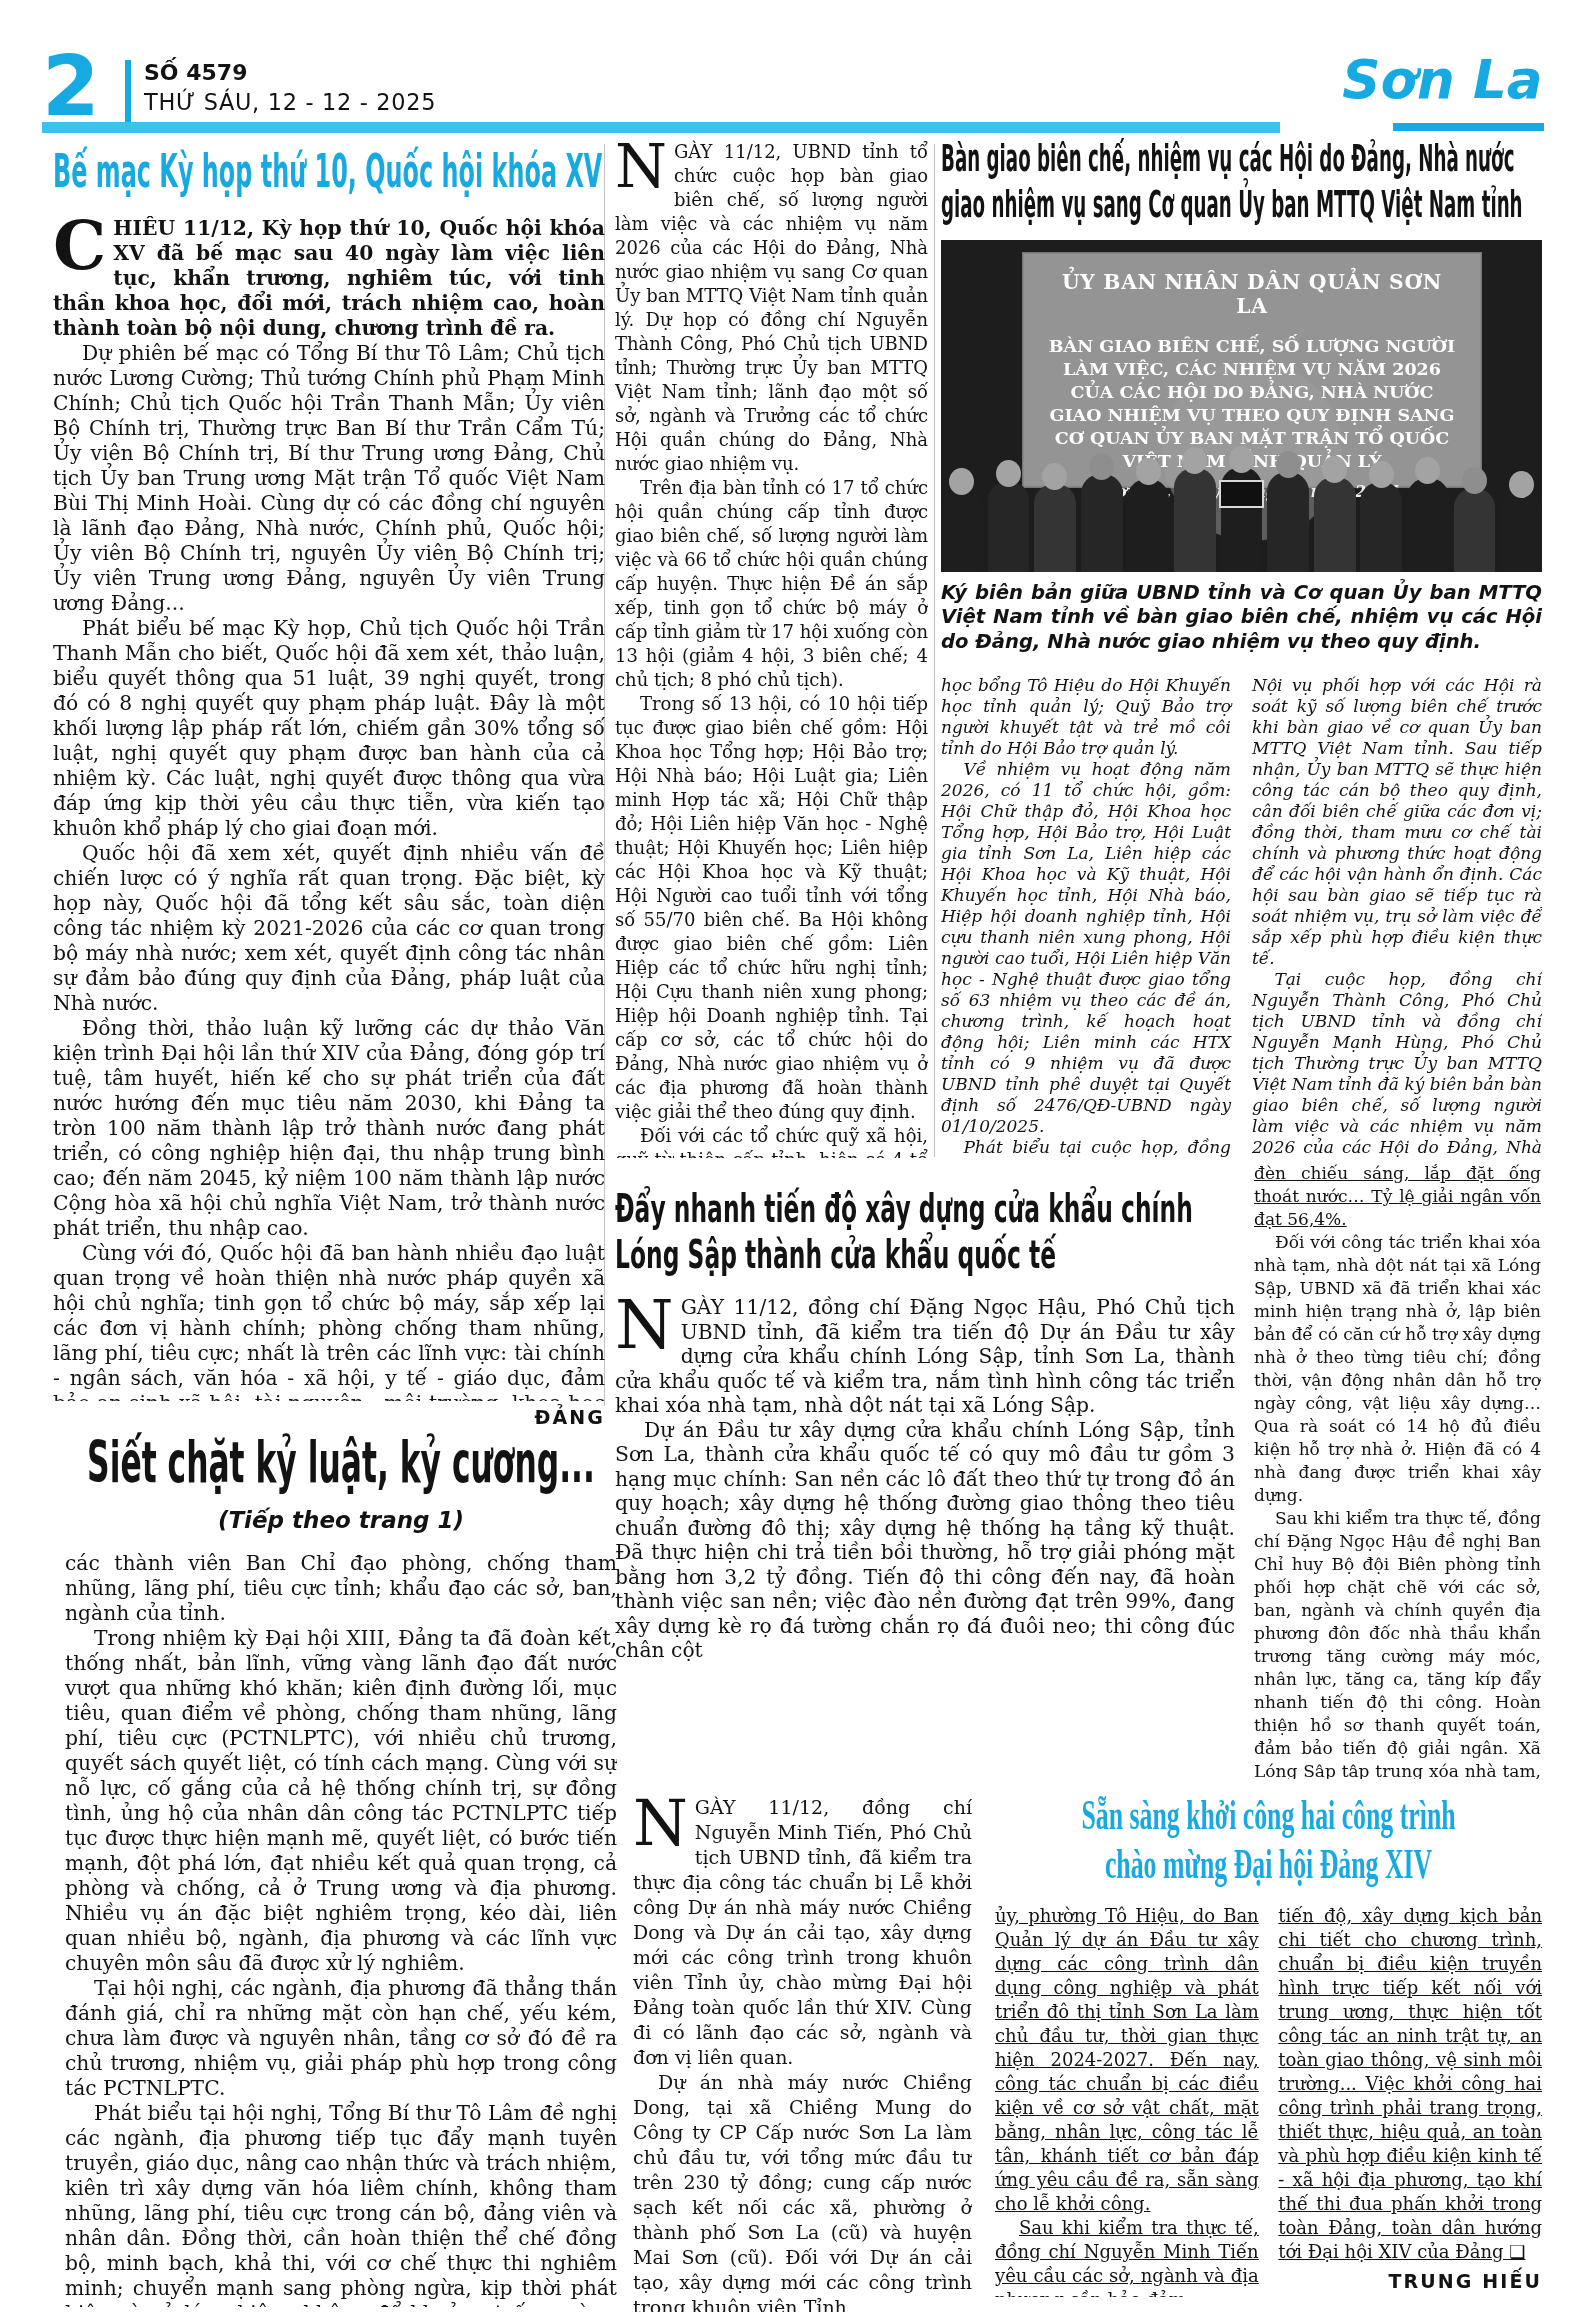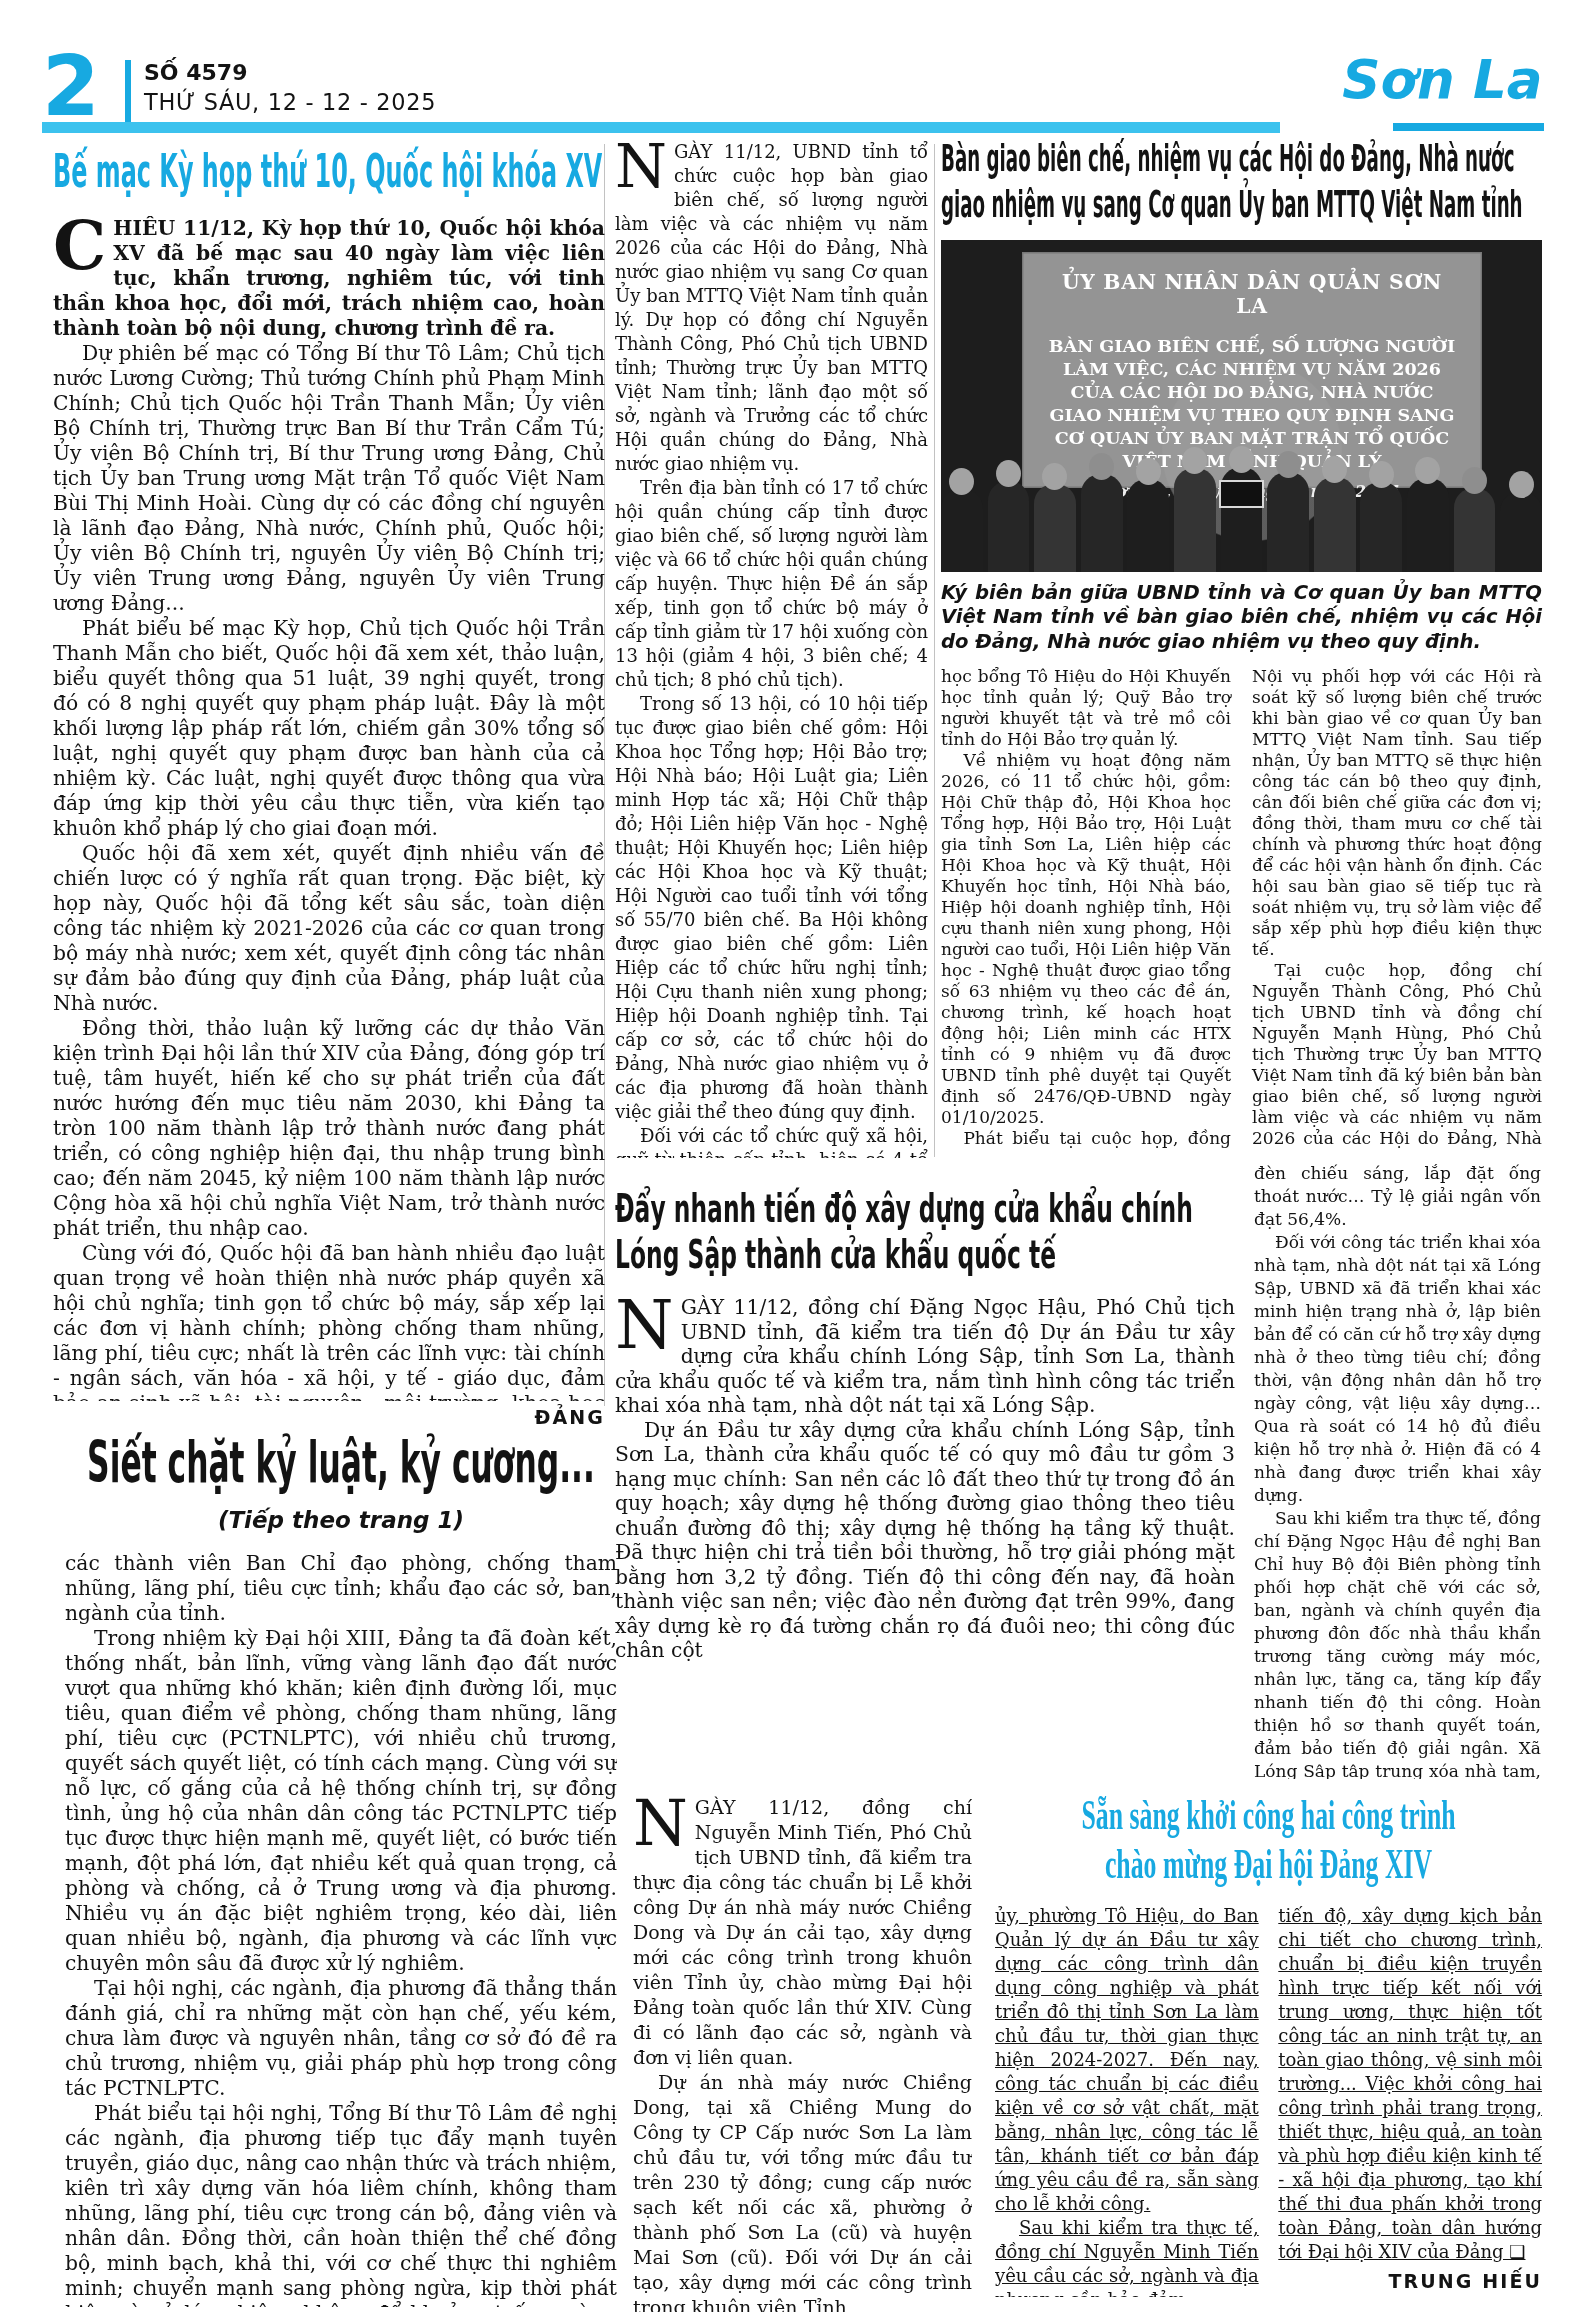--- a/index.html
+++ b/index.html
@@ -75,34 +75,34 @@
   .person:nth-child(odd){background:#1e1e1e;}
   .person:nth-child(3n){background:#343434;}
   .person:nth-child(4n) .head{background:#8e8e8e;}
   .p1{height:83px}.p2{height:91px}.p3{height:88px}.p4{height:98px}.p5{height:93px}
   .p6{height:104px}.p7{height:105px}.p8{height:100px}.p9{height:95px}.p10{height:90px}
   .p11{height:94px}.p12{height:84px}.p13{height:80px}
   .folder{position:absolute;left:50%;bottom:64px;width:45px;height:28px;margin-left:-22.4px;background:#101010;
           border:2.1px solid #d8d8d8;z-index:4;}
   .caption{margin-top:8.4px;font-family:"DejaVu Sans","Liberation Sans",sans-serif;font-weight:bold;
            font-style:italic;font-size:19.6px;line-height:24.5px;text-align:justify;}
-  .bgq-cols{display:flex;gap:21px;margin-top:12px;height:482px;overflow:hidden;}
+  .bgq-cols{display:flex;gap:21px;margin-top:21px;height:482px;overflow:hidden;font-style:italic;}
   .bgq-cols .col{flex:1;}
   .bgq-cols .para{font-size:17px;line-height:21px;text-indent:22.4px;}
   .bgq-cols .para.ni{text-indent:0;}
 
   
   .longsap{position:absolute;left:615px;top:1162px;width:927px;height:617px;}
   .ls-left{position:absolute;left:0;top:24px;width:620px;}
   .ls-left .hl{font-size:39px;line-height:1.18;}
   .ls-left .bodytxt{margin-top:17px;height:463px;overflow:hidden;}
   .ls-left .para{font-size:20.3px;line-height:24.5px;}
   .ls-right{position:absolute;left:639px;top:0;width:287px;height:617px;overflow:hidden;}
   .ls-right .para{font-size:17px;line-height:23px;text-indent:21px;}
-  .ls-right .para.ni{text-indent:0;}
+  .ls-right .para.ni{text-indent:0;text-decoration:underline;}
 
   
   .sans{position:absolute;left:615px;top:1787px;width:927px;height:526px;}
   .ss-col1{position:absolute;left:18px;top:8.4px;width:339px;height:517px;overflow:hidden;}
   .ss-col1 .para{font-size:19px;line-height:25px;text-indent:25px;}
   .ss-col1 .para.ni{text-indent:0;}
   .ss-right{position:absolute;left:380px;top:2.8px;width:547px;}
   .ss-right .hl{font-size:43px;text-align:center;line-height:1.15;font-family:Liberation Serif, serif;}
   .ss-cols{display:flex;gap:19.6px;margin-top:15.4px;height:393px;overflow:hidden;}
   .ss-cols .col{flex:1;}

